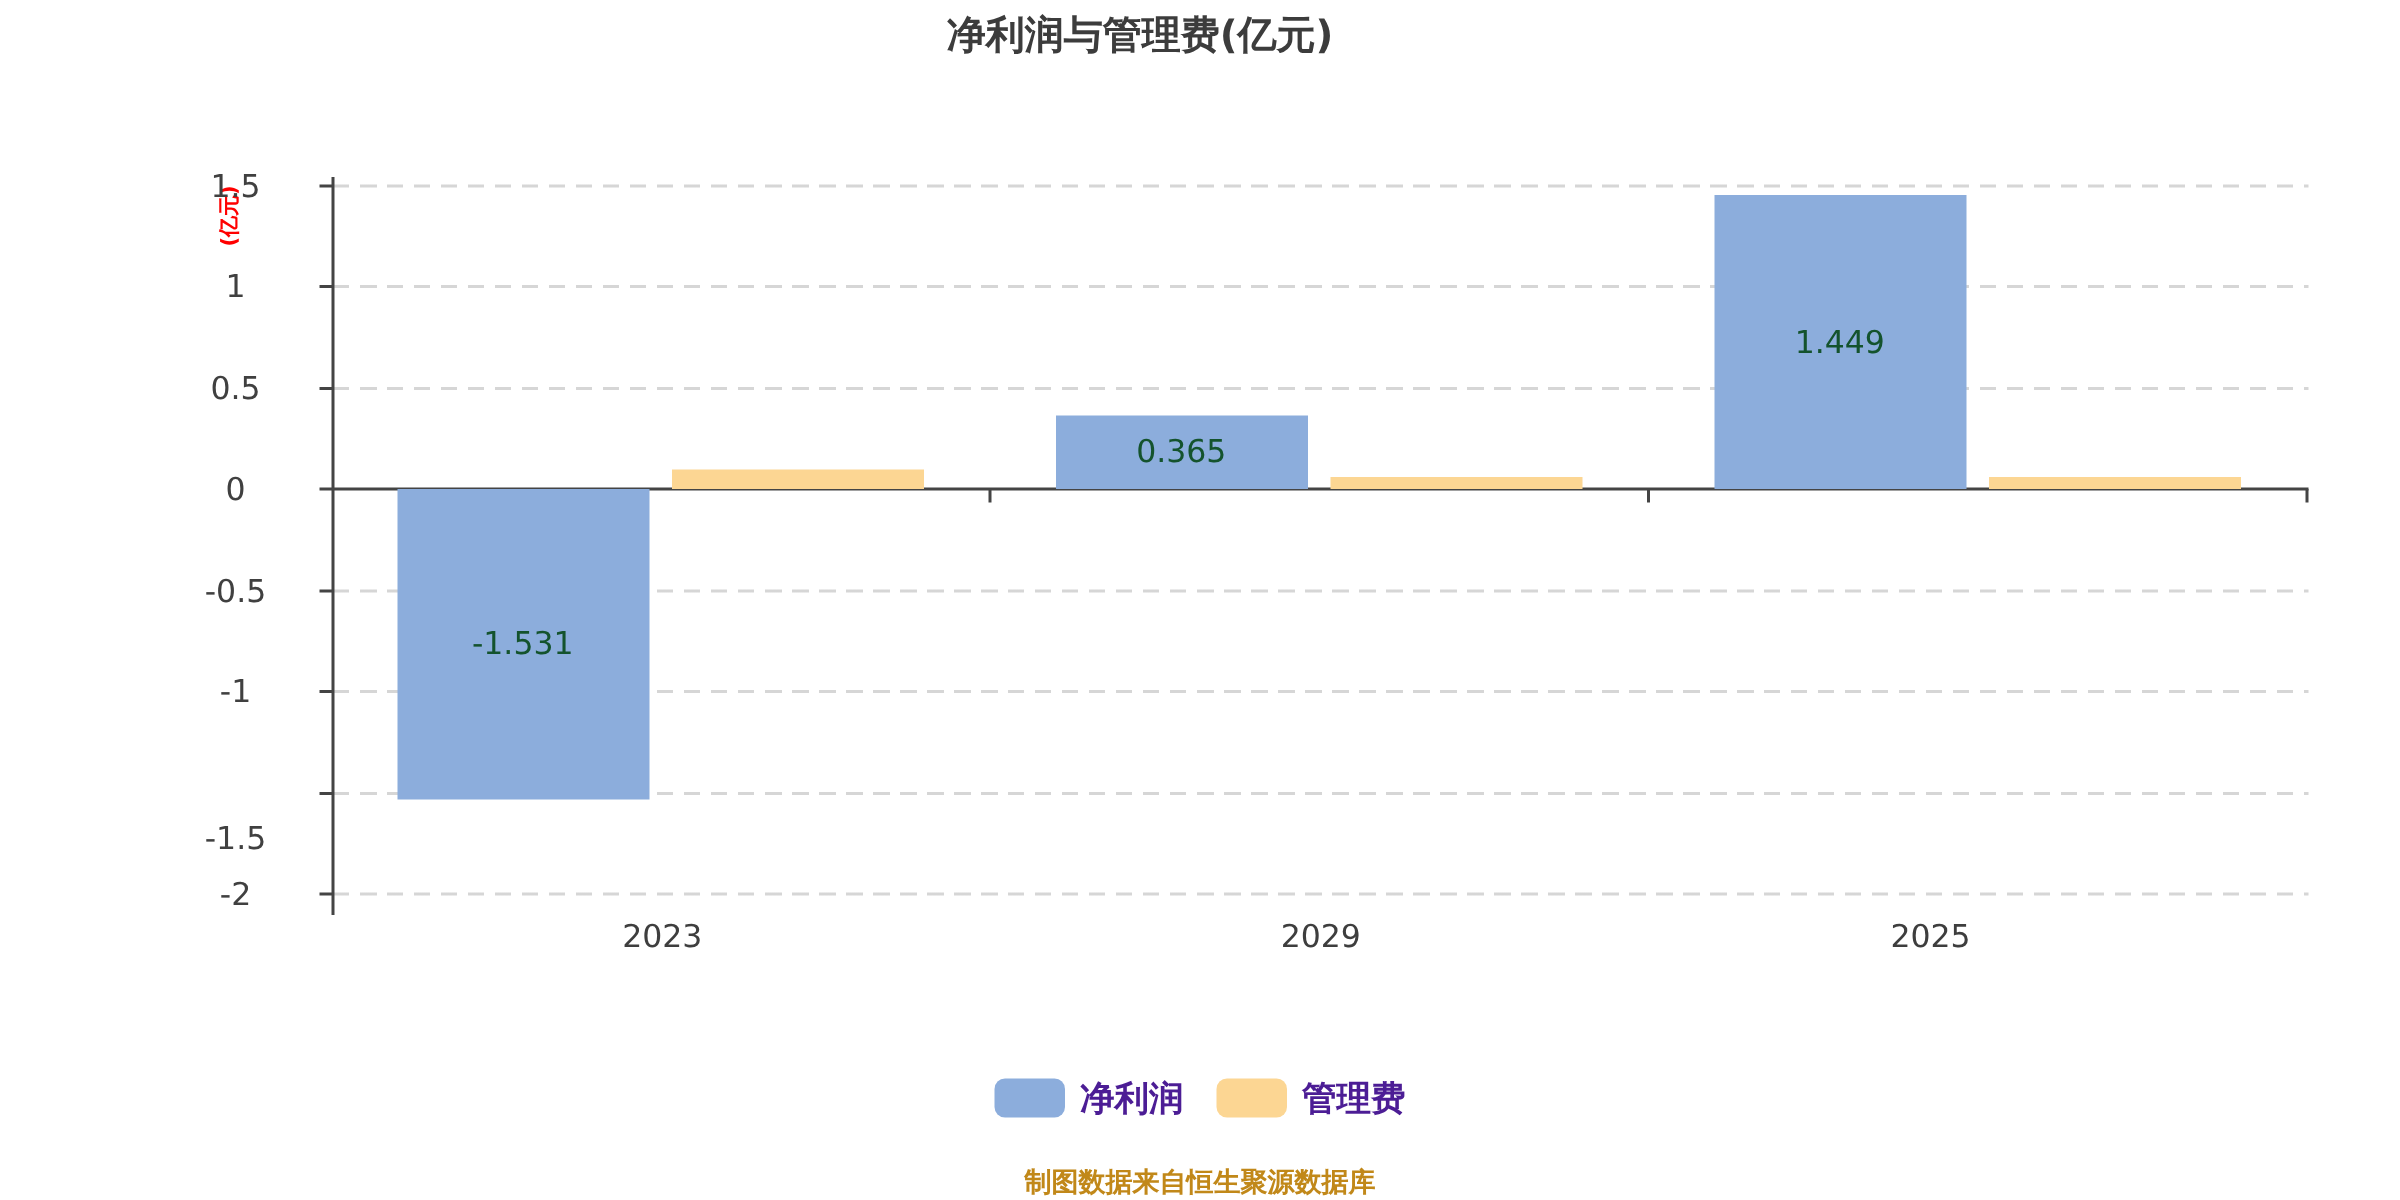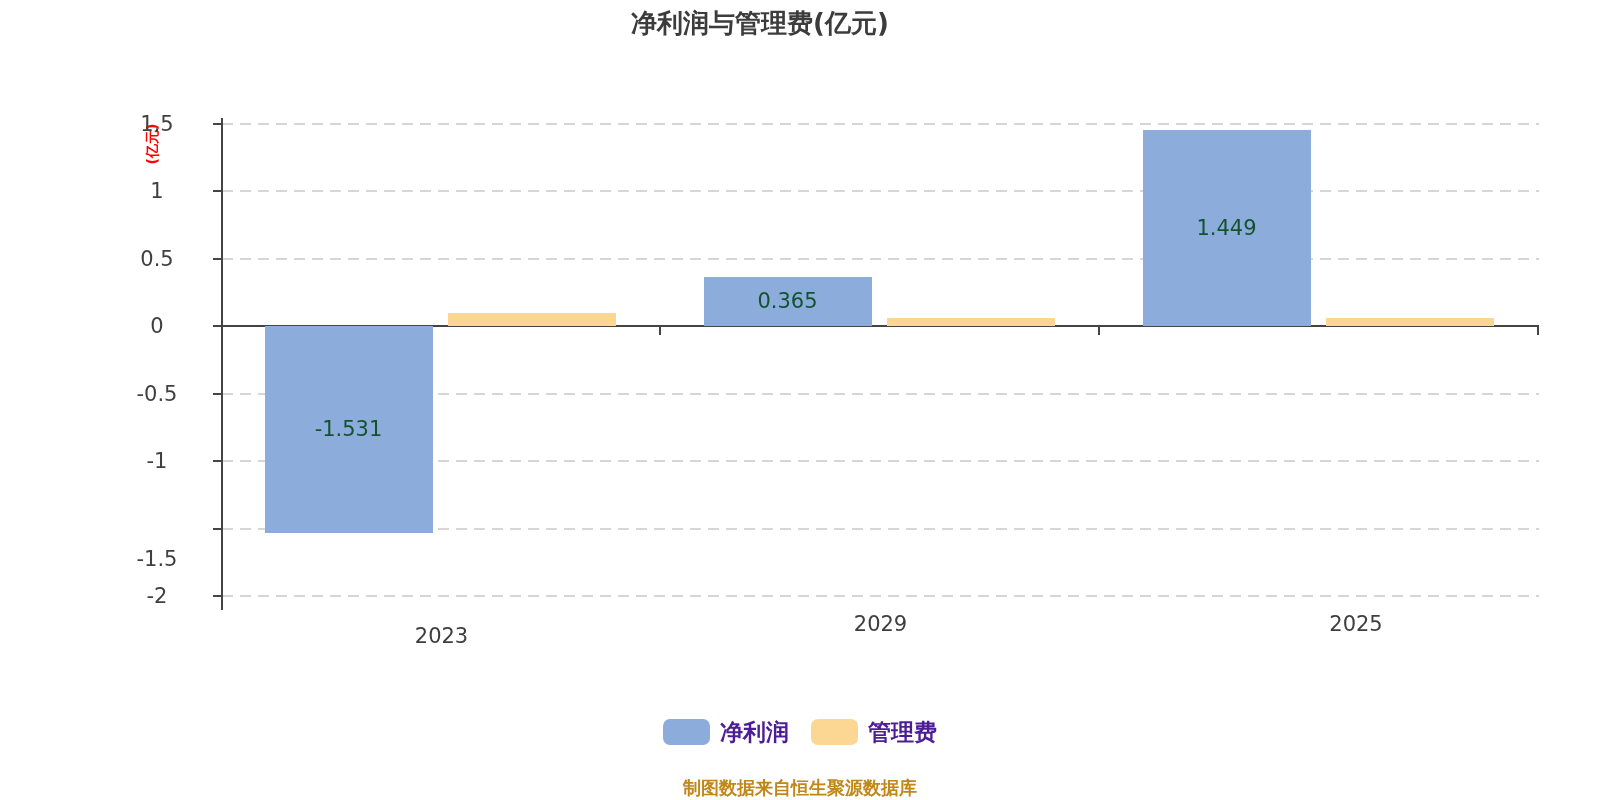--- a/index.html
+++ b/index.html
@@ -117,33 +117,33 @@
       <div class="y-tick-label" style="left: 107px; top: 449px;">-1</div>
       <div class="gridline" style="left: 222px; top: 527.5px; width: 1317px;"></div>
       <div class="tick-mark" style="left: 213px; top: 527.5px; width: 9px; height: 2px;"></div>
       <div class="y-tick-label" style="left: 107px; top: 516.5px; margin-top: 30px;">-1.5</div>
       <div class="gridline" style="left: 222px; top: 595px; width: 1317px;"></div>
       <div class="tick-mark" style="left: 213px; top: 595px; width: 9px; height: 2px;"></div>
       <div class="y-tick-label" style="left: 107px; top: 584px;">-2</div>
       <div class="axis-line" style="left: 221px; top: 118px; width: 2px; height: 492px;"></div>
       <div class="axis-line" style="left: 222px; top: 325px; width: 1317px; height: 2px;"></div>
       <div class="tick-mark" style="left: 659px; top: 326px; width: 2px; height: 9px;"></div>
-      <div class="x-tick-label" style="left: 441.5px; top: 612px; margin-top: 12px;">2023</div>
+      <div class="x-tick-label" style="left: 441.5px; top: 612px;">2023</div>
       <div class="bar" style="left: 264.5px; top: 326px; width: 168px; height: 206.685px; background: rgb(140, 173, 220);">
         <span class="bar-label">-1.531</span>
       </div>
       <div class="bar" style="left: 447.5px; top: 312.5px; width: 168px; height: 13.5px; background: rgb(252, 214, 147);"></div>
       <div class="tick-mark" style="left: 1098px; top: 326px; width: 2px; height: 9px;"></div>
       <div class="x-tick-label" style="left: 880.5px; top: 612px;">2029</div>
       <div class="bar" style="left: 703.5px; top: 276.725px; width: 168px; height: 49.275px; background: rgb(140, 173, 220);">
         <span class="bar-label">0.365</span>
       </div>
       <div class="bar" style="left: 886.5px; top: 317.9px; width: 168px; height: 8.1px; background: rgb(252, 214, 147);"></div>
       <div class="tick-mark" style="left: 1537px; top: 326px; width: 2px; height: 9px;"></div>
-      <div class="x-tick-label" style="left: 1356px; top: 612px;">2025</div>
+      <div class="x-tick-label" style="left: 1287px; top: 612px;">2025</div>
       <div class="bar" style="left: 1142.5px; top: 130.385px; width: 168px; height: 195.615px; background: rgb(140, 173, 220);">
         <span class="bar-label">1.449</span>
       </div>
       <div class="bar" style="left: 1325.5px; top: 317.9px; width: 168px; height: 8.1px; background: rgb(252, 214, 147);"></div>
     </div>
   <div class="legend" id="legend">
       <div class="legend-item">
         <div class="legend-swatch" style="background: rgb(140, 173, 220);"></div>
         <div class="legend-label">净利润</div>
       </div>

